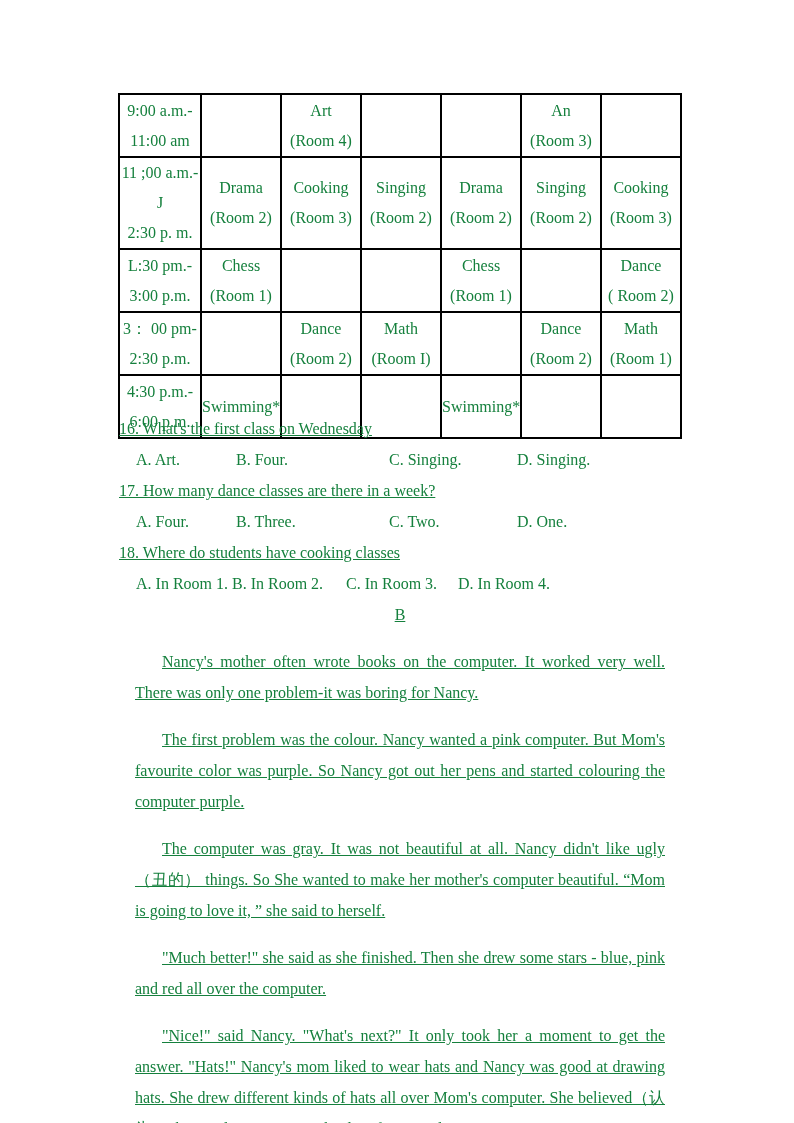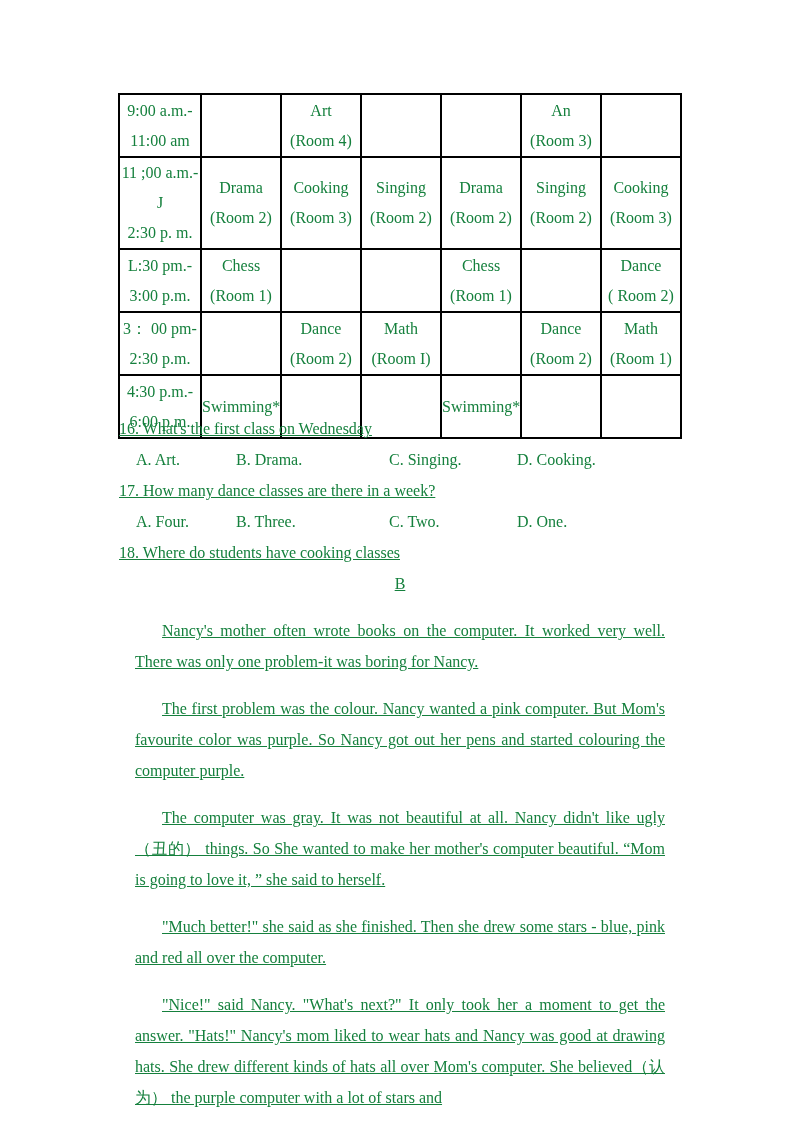--- a/index.html
+++ b/index.html
@@ -127,34 +127,40 @@
         <td></td>
       </tr>
     </tbody>
   </table>
 
   <div class="textblock">
 
     <div class="line">16. What's the first class on Wednesday</div>
     <div class="line opts q16">
       <span class="opt-a">A. Art.</span>
-      <span class="opt-b">B. Drama.</span>
+      <span class="opt-b">B. Four.</span>
       <span class="opt-c">C. Singing.</span>
-      <span class="opt-d">D. Cooking.</span>
+      <span class="opt-d">D. Singing.</span>
     </div>
 
     <div class="line">17. How many dance classes are there in a week?</div>
     <div class="line opts q17">
       <span class="opt-a">A. Four.</span>
       <span class="opt-b">B. Three.</span>
       <span class="opt-c">C. Two.</span>
       <span class="opt-d">D. One.</span>
     </div>
 
     <div class="line">18. Where do students have cooking classes</div>
+    <div class="line opts q18">
+      <span class="opt-a">A. In Room 1.</span>
+      <span class="opt-b">B. In Room 2.</span>
+      <span class="opt-c">C. In Room 3.</span>
+      <span class="opt-d">D. In Room 4.</span>
+    </div>
 
     <div class="line center">B</div>
 
     <p class="para">Nancy's mother often wrote books on the computer. It worked very well. There was only one problem-it was boring for Nancy.</p>
     <p class="para">The first problem was the colour. Nancy wanted a pink computer. But Mom's favourite color was purple. So Nancy got out her pens and started colouring the computer purple.</p>
     <p class="para">The computer was gray. It was not beautiful at all. Nancy didn't like ugly （丑的） things. So She wanted to make her mother's computer beautiful. “Mom is going to love it, ” she said to herself.</p>
     <p class="para">"Much better!" she said as she finished. Then she drew some stars - blue, pink and red all over the computer.</p>
     <p class="para">"Nice!" said Nancy. "What's next?" It only took her a moment to get the answer. "Hats!" Nancy's mom liked to wear hats and Nancy was good at drawing hats. She drew different kinds of hats all over Mom's computer. She believed（认为） the purple computer with a lot of stars and</p>
 
   </div>

